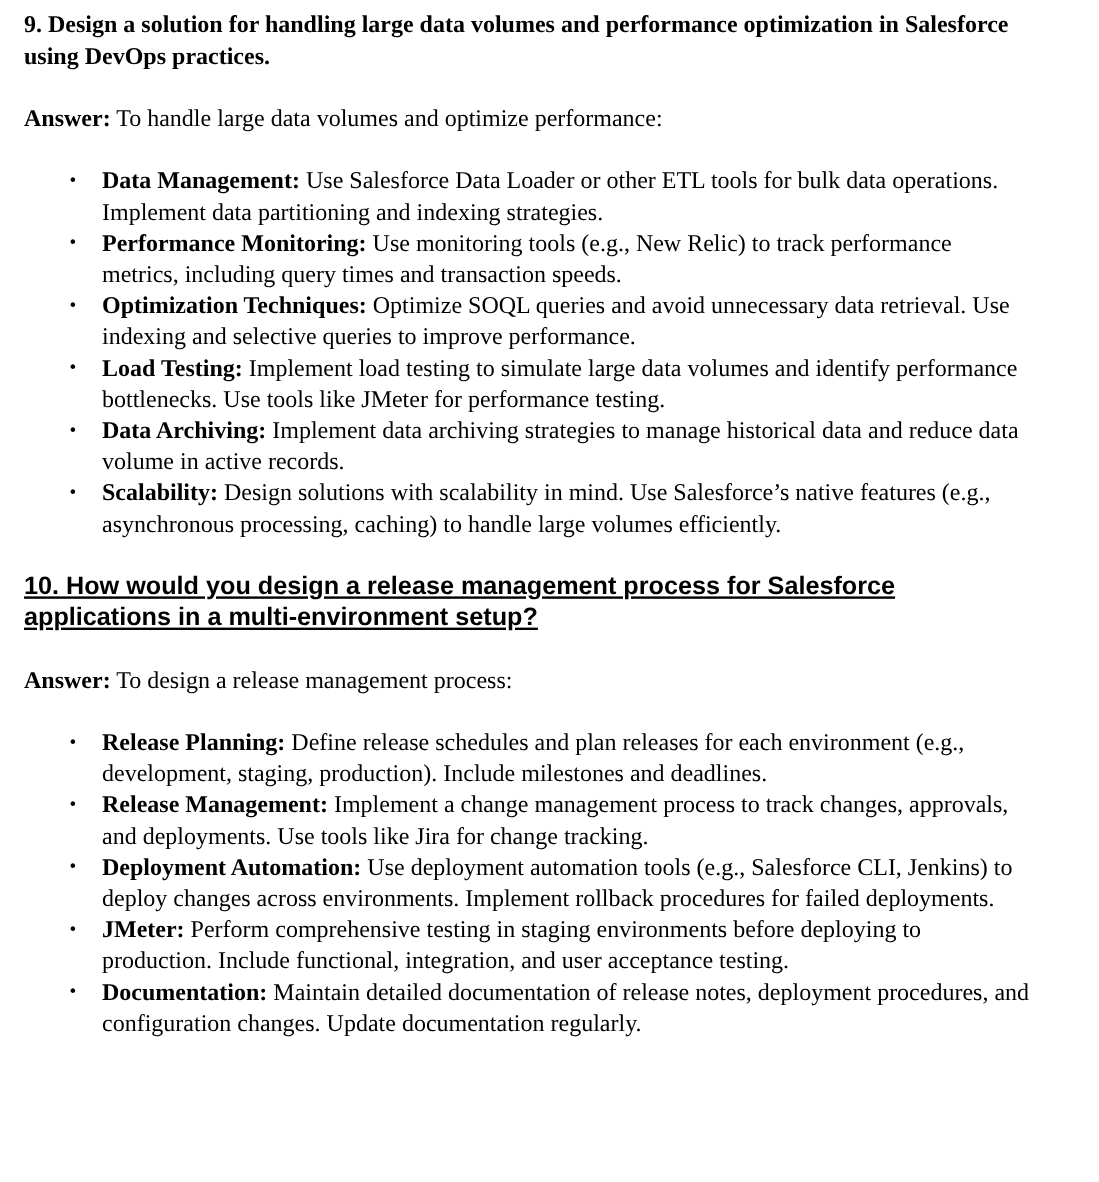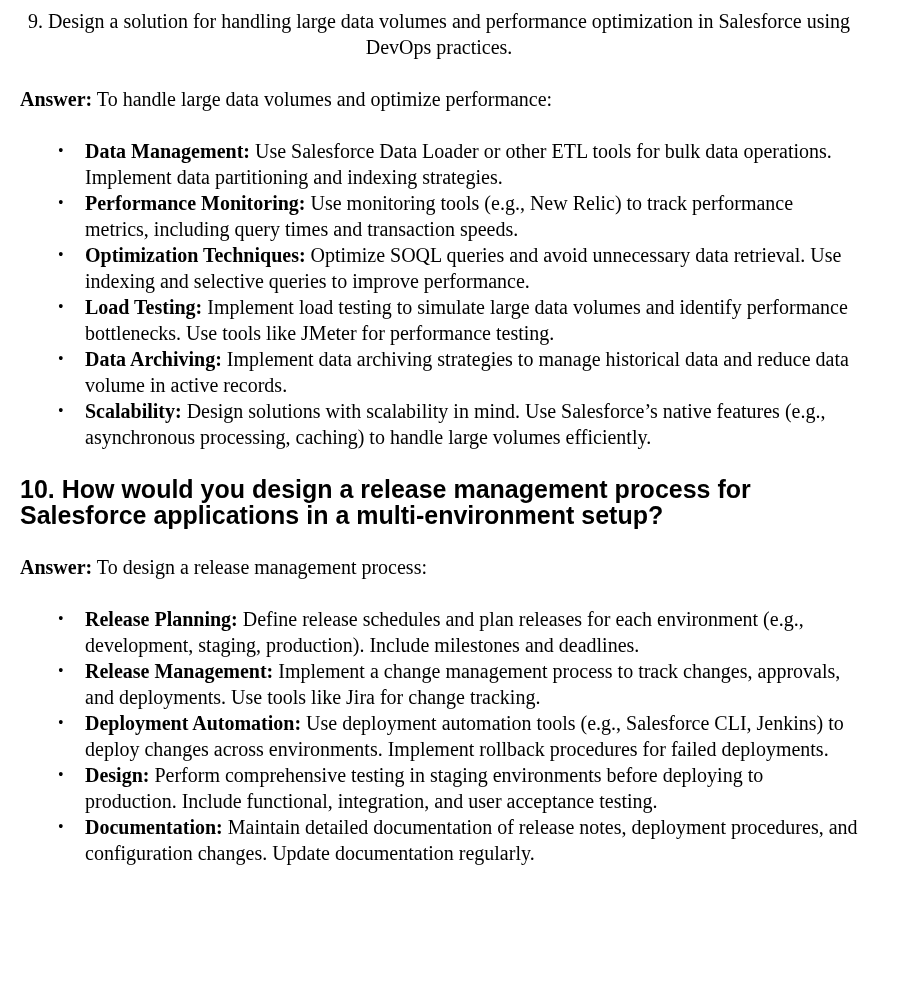--- a/index.html
+++ b/index.html
@@ -16,29 +16,29 @@
     line-height: 26px;
     color: #000000;
   }
   .page {
     padding: 8px 58px 20px 20px;
   }
   p {
     margin: 0;
   }
   .heading {
-    font-weight: normal;
+    font-weight: bold;
     margin: 0 0 26px 0;
-    text-align: center;
   }
   .heading-sans {
     font-family: "Liberation Sans", sans-serif;
-    font-size: 25px;
+    font-size: 21px;
     font-weight: bold;
     margin: 0 0 26px 0;
+    text-decoration: underline;
   }
   .answer {
     margin: 0 0 26px 0;
   }
   .term {
     font-weight: bold;
   }
   ul.bullets {
     list-style: none;
     margin: 0;
@@ -77,18 +77,18 @@
     </ul>
   </section>
 
   <section class="section-2">
     <p class="heading-sans">10. How would you design a release management process for Salesforce applications in a multi-environment setup?</p>
     <p class="answer"><span class="term">Answer:</span> <span>To design a release management process:</span></p>
     <ul class="bullets">
       <li><span class="term">Release Planning:</span> <span>Define release schedules and plan releases for each environment (e.g., development, staging, production). Include milestones and deadlines.</span></li>
       <li><span class="term">Release Management:</span> <span>Implement a change management process to track changes, approvals, and deployments. Use tools like Jira for change tracking.</span></li>
       <li><span class="term">Deployment Automation:</span> <span>Use deployment automation tools (e.g., Salesforce CLI, Jenkins) to deploy changes across environments. Implement rollback procedures for failed deployments.</span></li>
-      <li><span class="term">Design:</span> <span>Perform comprehensive testing in staging environments before deploying to production. Include functional, integration, and user acceptance testing.</span></li>
+      <li><span class="term">JMeter:</span> <span>Perform comprehensive testing in staging environments before deploying to production. Include functional, integration, and user acceptance testing.</span></li>
       <li><span class="term">Documentation:</span> <span>Maintain detailed documentation of release notes, deployment procedures, and configuration changes. Update documentation regularly.</span></li>
     </ul>
   </section>
 
 </div>
 
 </body></html>

